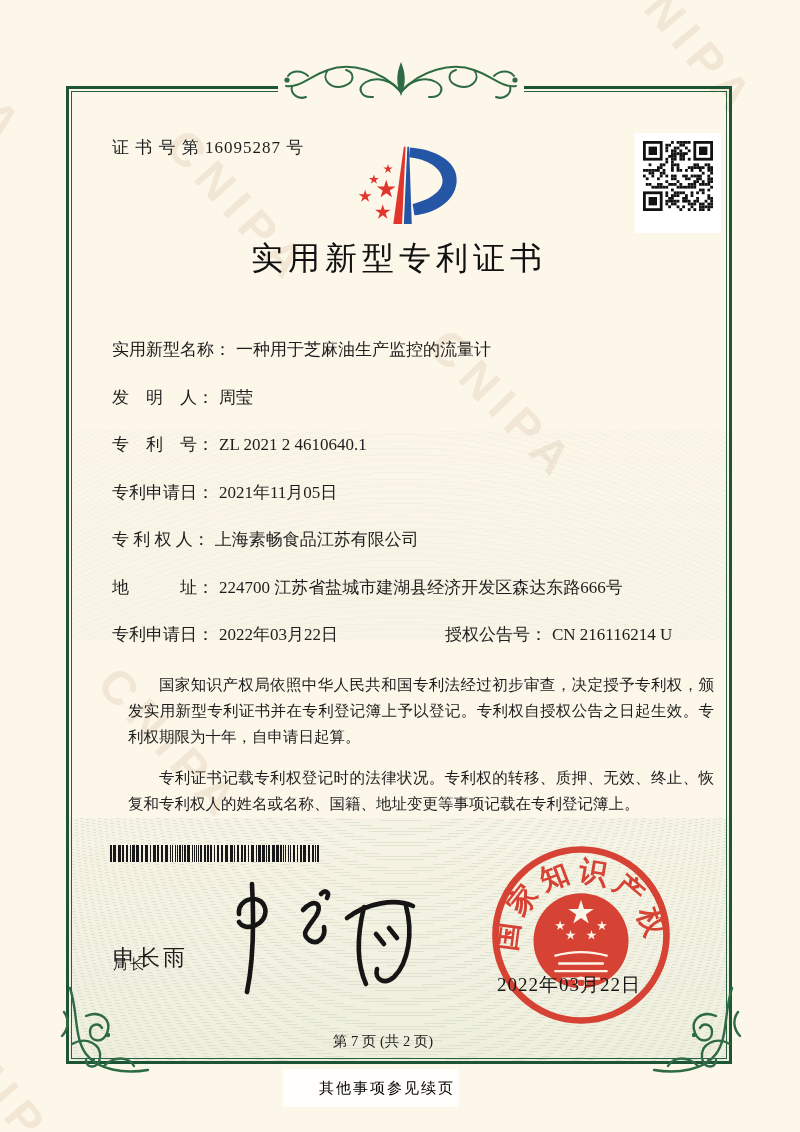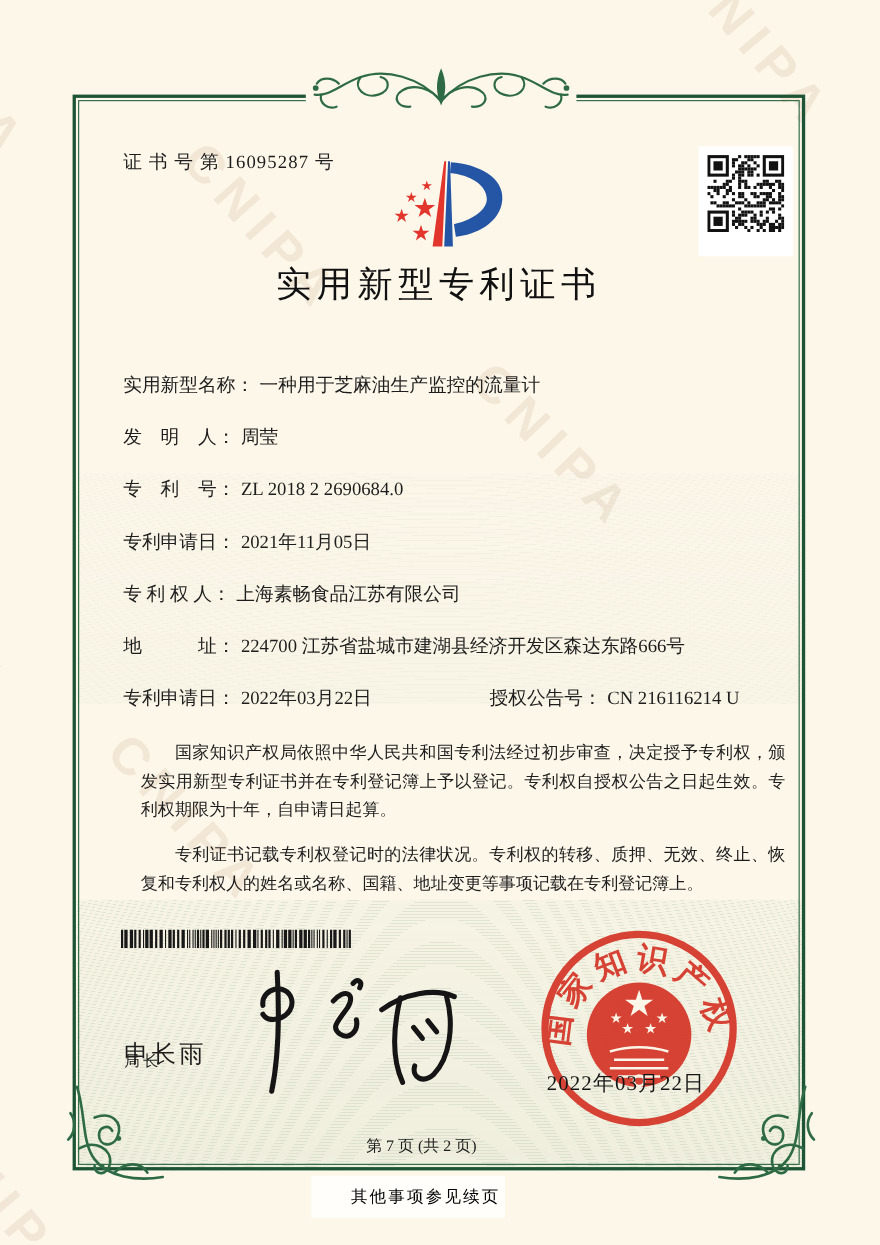--- a/index.html
+++ b/index.html
@@ -370,21 +370,21 @@
           <rect x="0" y="18" width="7" height="7" fill="#111"></rect>
           <rect x="1" y="19" width="5" height="5" fill="#fff"></rect>
           <rect x="2" y="20" width="3" height="3" fill="#111"></rect>
         </svg>
       </div>
 
     <div class="doc-title">实用新型专利证书</div>
 
     <div class="frow ft0"><span class="flabel">实用新型名称：</span><span class="fvalue">一种用于芝麻油生产监控的流量计</span></div>
     <div class="frow ft1"><span class="flabel">发　明　人：</span><span class="fvalue">周莹</span></div>
-    <div class="frow ft2"><span class="flabel">专　利　号：</span><span class="fvalue">ZL 2018 2 2690684.0</span></div>
+    <div class="frow ft2"><span class="flabel">专　利　号：</span><span class="fvalue">ZL 2021 2 4610640.1</span></div>
     <div class="frow ft3"><span class="flabel">专利申请日：</span><span class="fvalue">2021年11月05日</span></div>
     <div class="frow ft4"><span class="flabel">专 利 权 人：</span><span class="fvalue">上海素畅食品江苏有限公司</span></div>
     <div class="frow ft5"><span class="flabel">地　　　址：</span><span class="fvalue">224700 江苏省盐城市建湖县经济开发区森达东路666号</span></div>
     <div class="frow ft6"><span class="flabel">专利申请日：</span><span class="fvalue">2022年03月22日</span></div>
     <div class="frow ft6 frow7b"><span class="flabel">授权公告号：</span><span class="fvalue">CN 216116214 U</span></div>
 
     <div class="paras">
       <p>国家知识产权局依照中华人民共和国专利法经过初步审查，决定授予专利权，颁发实用新型专利证书并在专利登记簿上予以登记。专利权自授权公告之日起生效。专利权期限为十年，自申请日起算。</p>
       <p>专利证书记载专利权登记时的法律状况。专利权的转移、质押、无效、终止、恢复和专利权人的姓名或名称、国籍、地址变更等事项记载在专利登记簿上。</p>
     </div>

